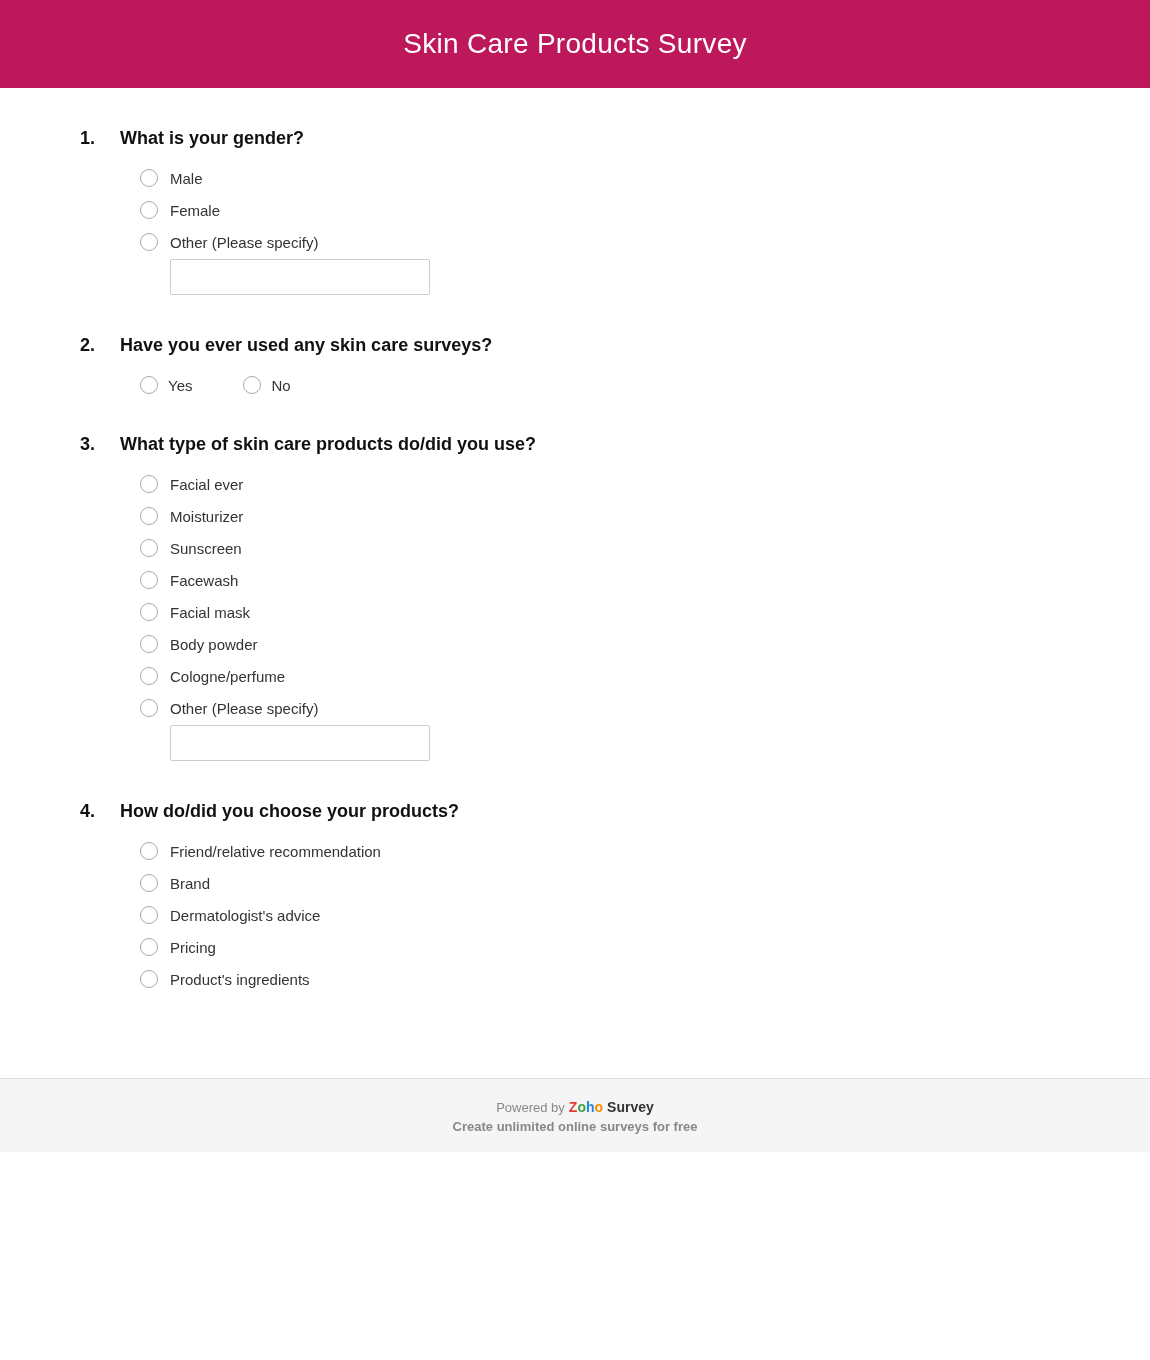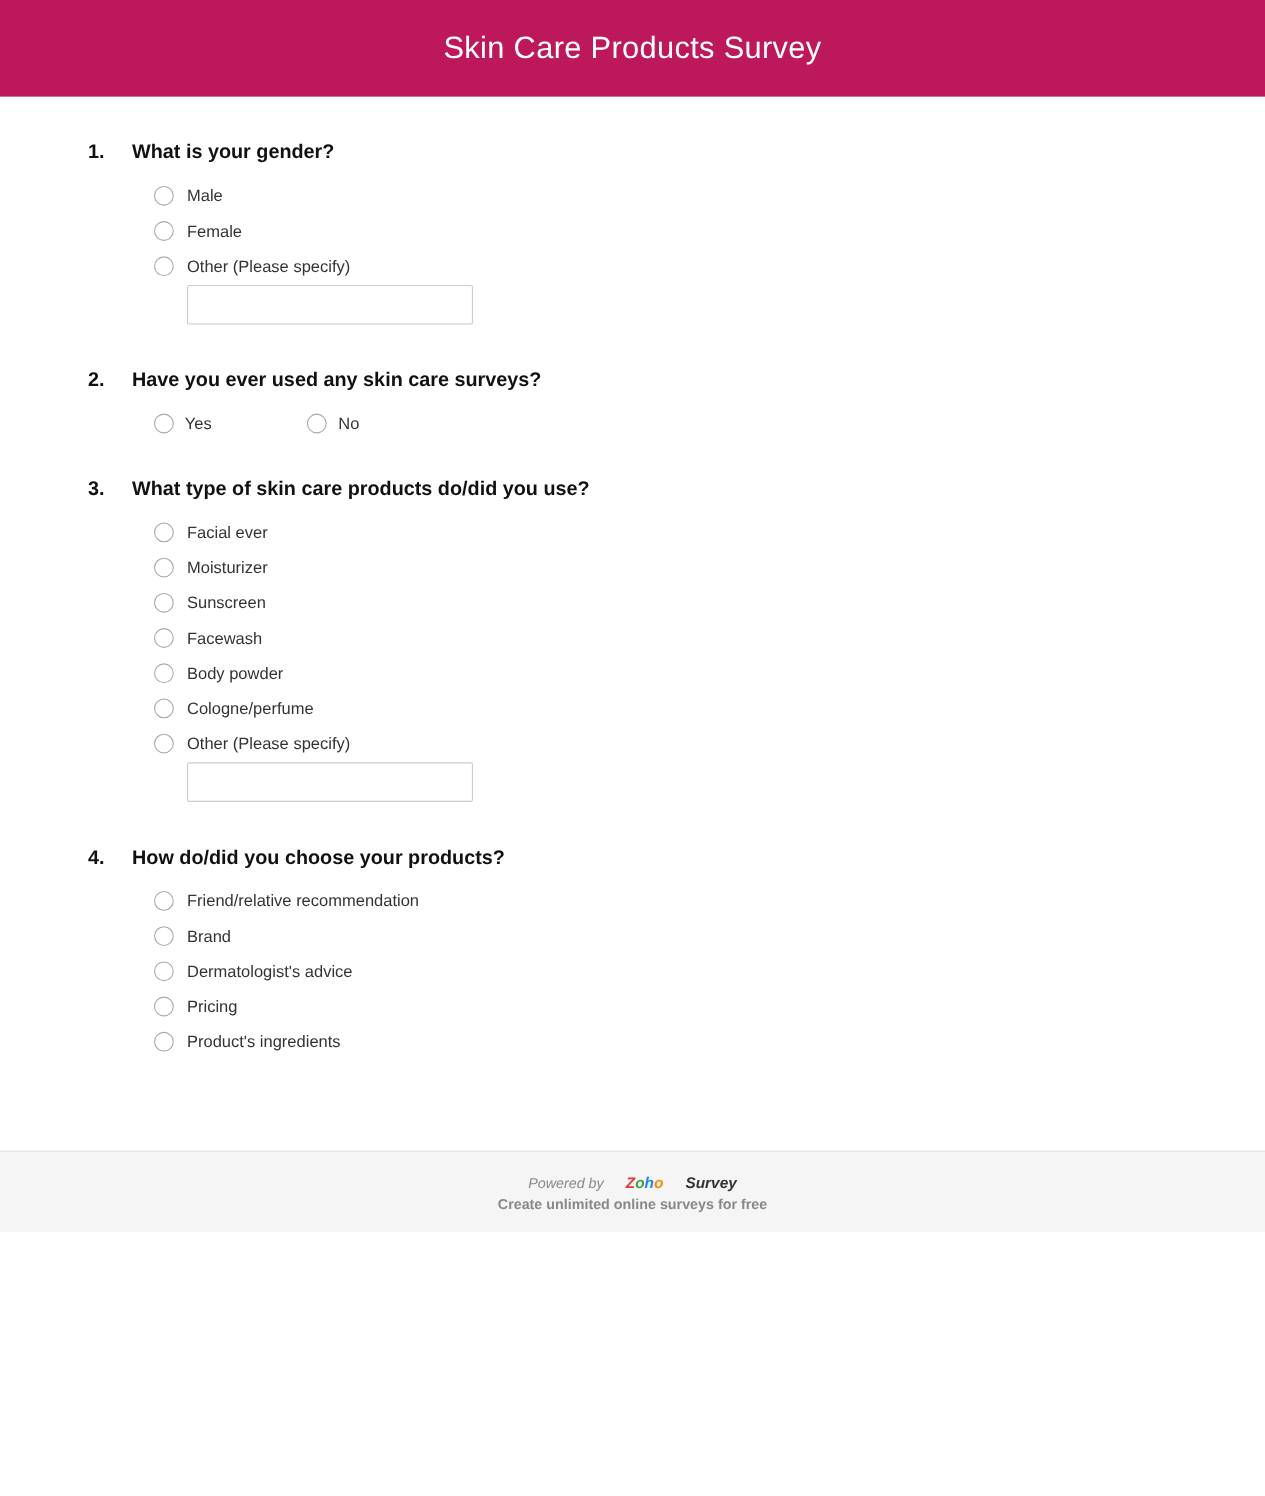--- a/index.html
+++ b/index.html
@@ -93,21 +93,21 @@
       height: 36px;
       border: 1px solid #ccc;
       border-radius: 2px;
       padding: 4px 8px;
       font-size: 14px;
     }
 
     .options-inline {
       display: flex;
       margin-left: 60px;
-      gap: 87px;
+      gap: 51px;
     }
 
     .options-inline .option-item {
       display: flex;
       align-items: center;
       font-size: 15px;
       color: #333;
     }
 
     .options-inline .option-item input[type="radio"] {
@@ -131,22 +131,21 @@
       margin-top: 10px;
     }
 
     .footer-powered {
       font-size: 13px;
       color: #888;
       margin-bottom: 4px;
       display: flex;
       align-items: center;
       justify-content: center;
-      gap: 20px;
-      font-style: italic;
+      gap: 4px;
     }
 
     .footer-sub {
       font-size: 13px;
       color: #888;
       font-weight: bold;
     }
 
     .zoho-logo {
       display: inline-flex;
@@ -231,20 +230,24 @@
         <input type="radio" name="q3" style="">
         <span>Moisturizer</span>
       </li>
       <li>
         <input type="radio" name="q3" style="">
         <span>Sunscreen</span>
       </li>
       <li>
         <input type="radio" name="q3" style="">
         <span>Facewash</span>
+      </li>
+      <li>
+        <input type="radio" name="q3" style="">
+        <span>Facial mask</span>
       </li>
       <li>
         <input type="radio" name="q3" style="">
         <span>Body powder</span>
       </li>
       <li>
         <input type="radio" name="q3" style="">
         <span>Cologne/perfume</span>
       </li>
       <li style="flex-direction: column; align-items: flex-start;">

